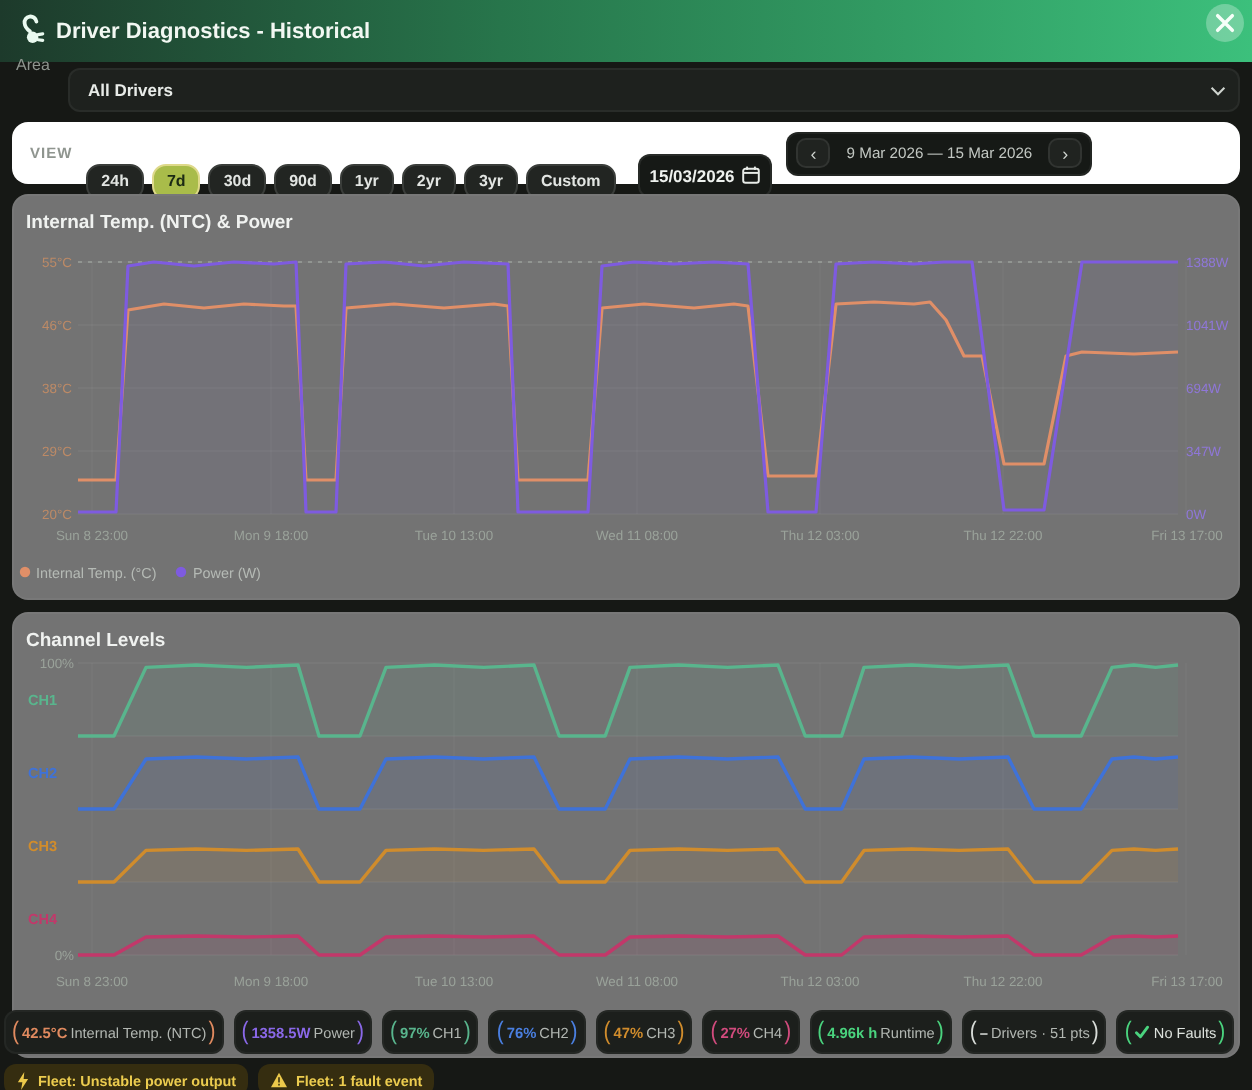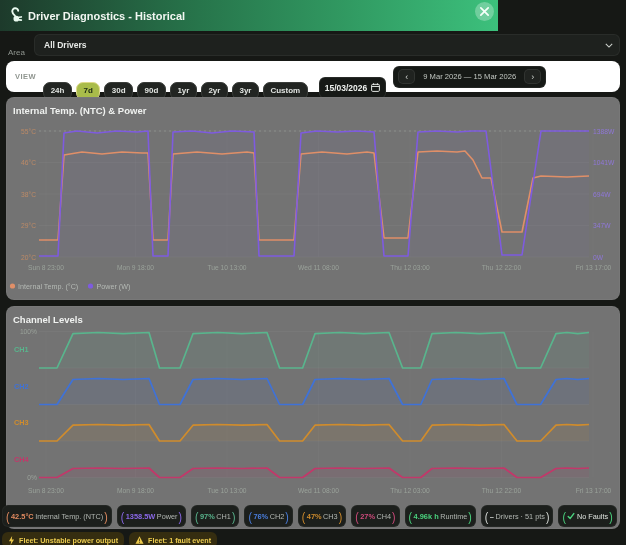--- a/index.html
+++ b/index.html
@@ -1,25 +1,25 @@
 <!DOCTYPE html>
 <html><head><meta charset="utf-8">
 <style>
 * { margin:0; padding:0; box-sizing:border-box; }
 html,body { width:626px; height:545px; overflow:hidden; background:#14171a; }
 body { font-family:"Liberation Sans", sans-serif; position:relative; background:#161815; }
-.hdr { position:absolute; left:0; top:0; width:498px; height:31px;
+.hdr { position:absolute; left:0; top:0; width:626px; height:31px;
   background:linear-gradient(90deg,#1d3a2b 0%,#27754b 40%,#319a62 70%,#3cc07c 100%);
   display:flex; align-items:center; }
 .hdr .ttl { color:#f2f7f2; font-size:11px; font-weight:bold; margin-left:4px; }
 .hicon { margin-left:5px; display:flex; }
 .close { position:absolute; right:4px; top:2px; width:19px; height:19px; border-radius:50%;
   background:rgba(255,255,255,0.28); color:#f2fff6; display:flex; align-items:center; justify-content:center;
   font-size:14px; font-weight:bold; }
-.arealbl { position:absolute; left:8px; top:48px; color:#8f958f; font-size:8px; }
+.arealbl { position:absolute; left:8px; top:28px; color:#8f958f; font-size:8px; }
 .select { position:absolute; left:34px; top:34px; width:586px; height:22px; background:#1e211e;
   border:1px solid rgba(255,255,255,0.05); border-radius:6px; display:flex; align-items:center; }
 .select .tx { color:#e8ebe8; font-size:8.5px; font-weight:bold; margin-left:9px; }
 .select .caret { margin-left:auto; margin-right:6px; display:flex; }
 .toolbar { position:absolute; left:6px; top:61px; width:614px; height:31px; background:#ffffff;
   border:1px solid rgba(255,255,255,0.06); border-radius:8px; display:flex; align-items:center; }
 .view { color:#8f958f; font-size:7.5px; font-weight:bold; letter-spacing:0.5px; margin-left:8px; margin-right:7px; }
 .pill { height:18px; border-radius:7px; background:#222522; border:1px solid #3a3d3a; color:#e2e5e2;
   font-size:8px; font-weight:bold; display:flex; align-items:center; padding:0 6.5px; margin-right:4px;margin-top:28px; }
 .pill.sel { background:#a9bc4a; border:1.5px solid #ded98a; color:#1c2a14; }

